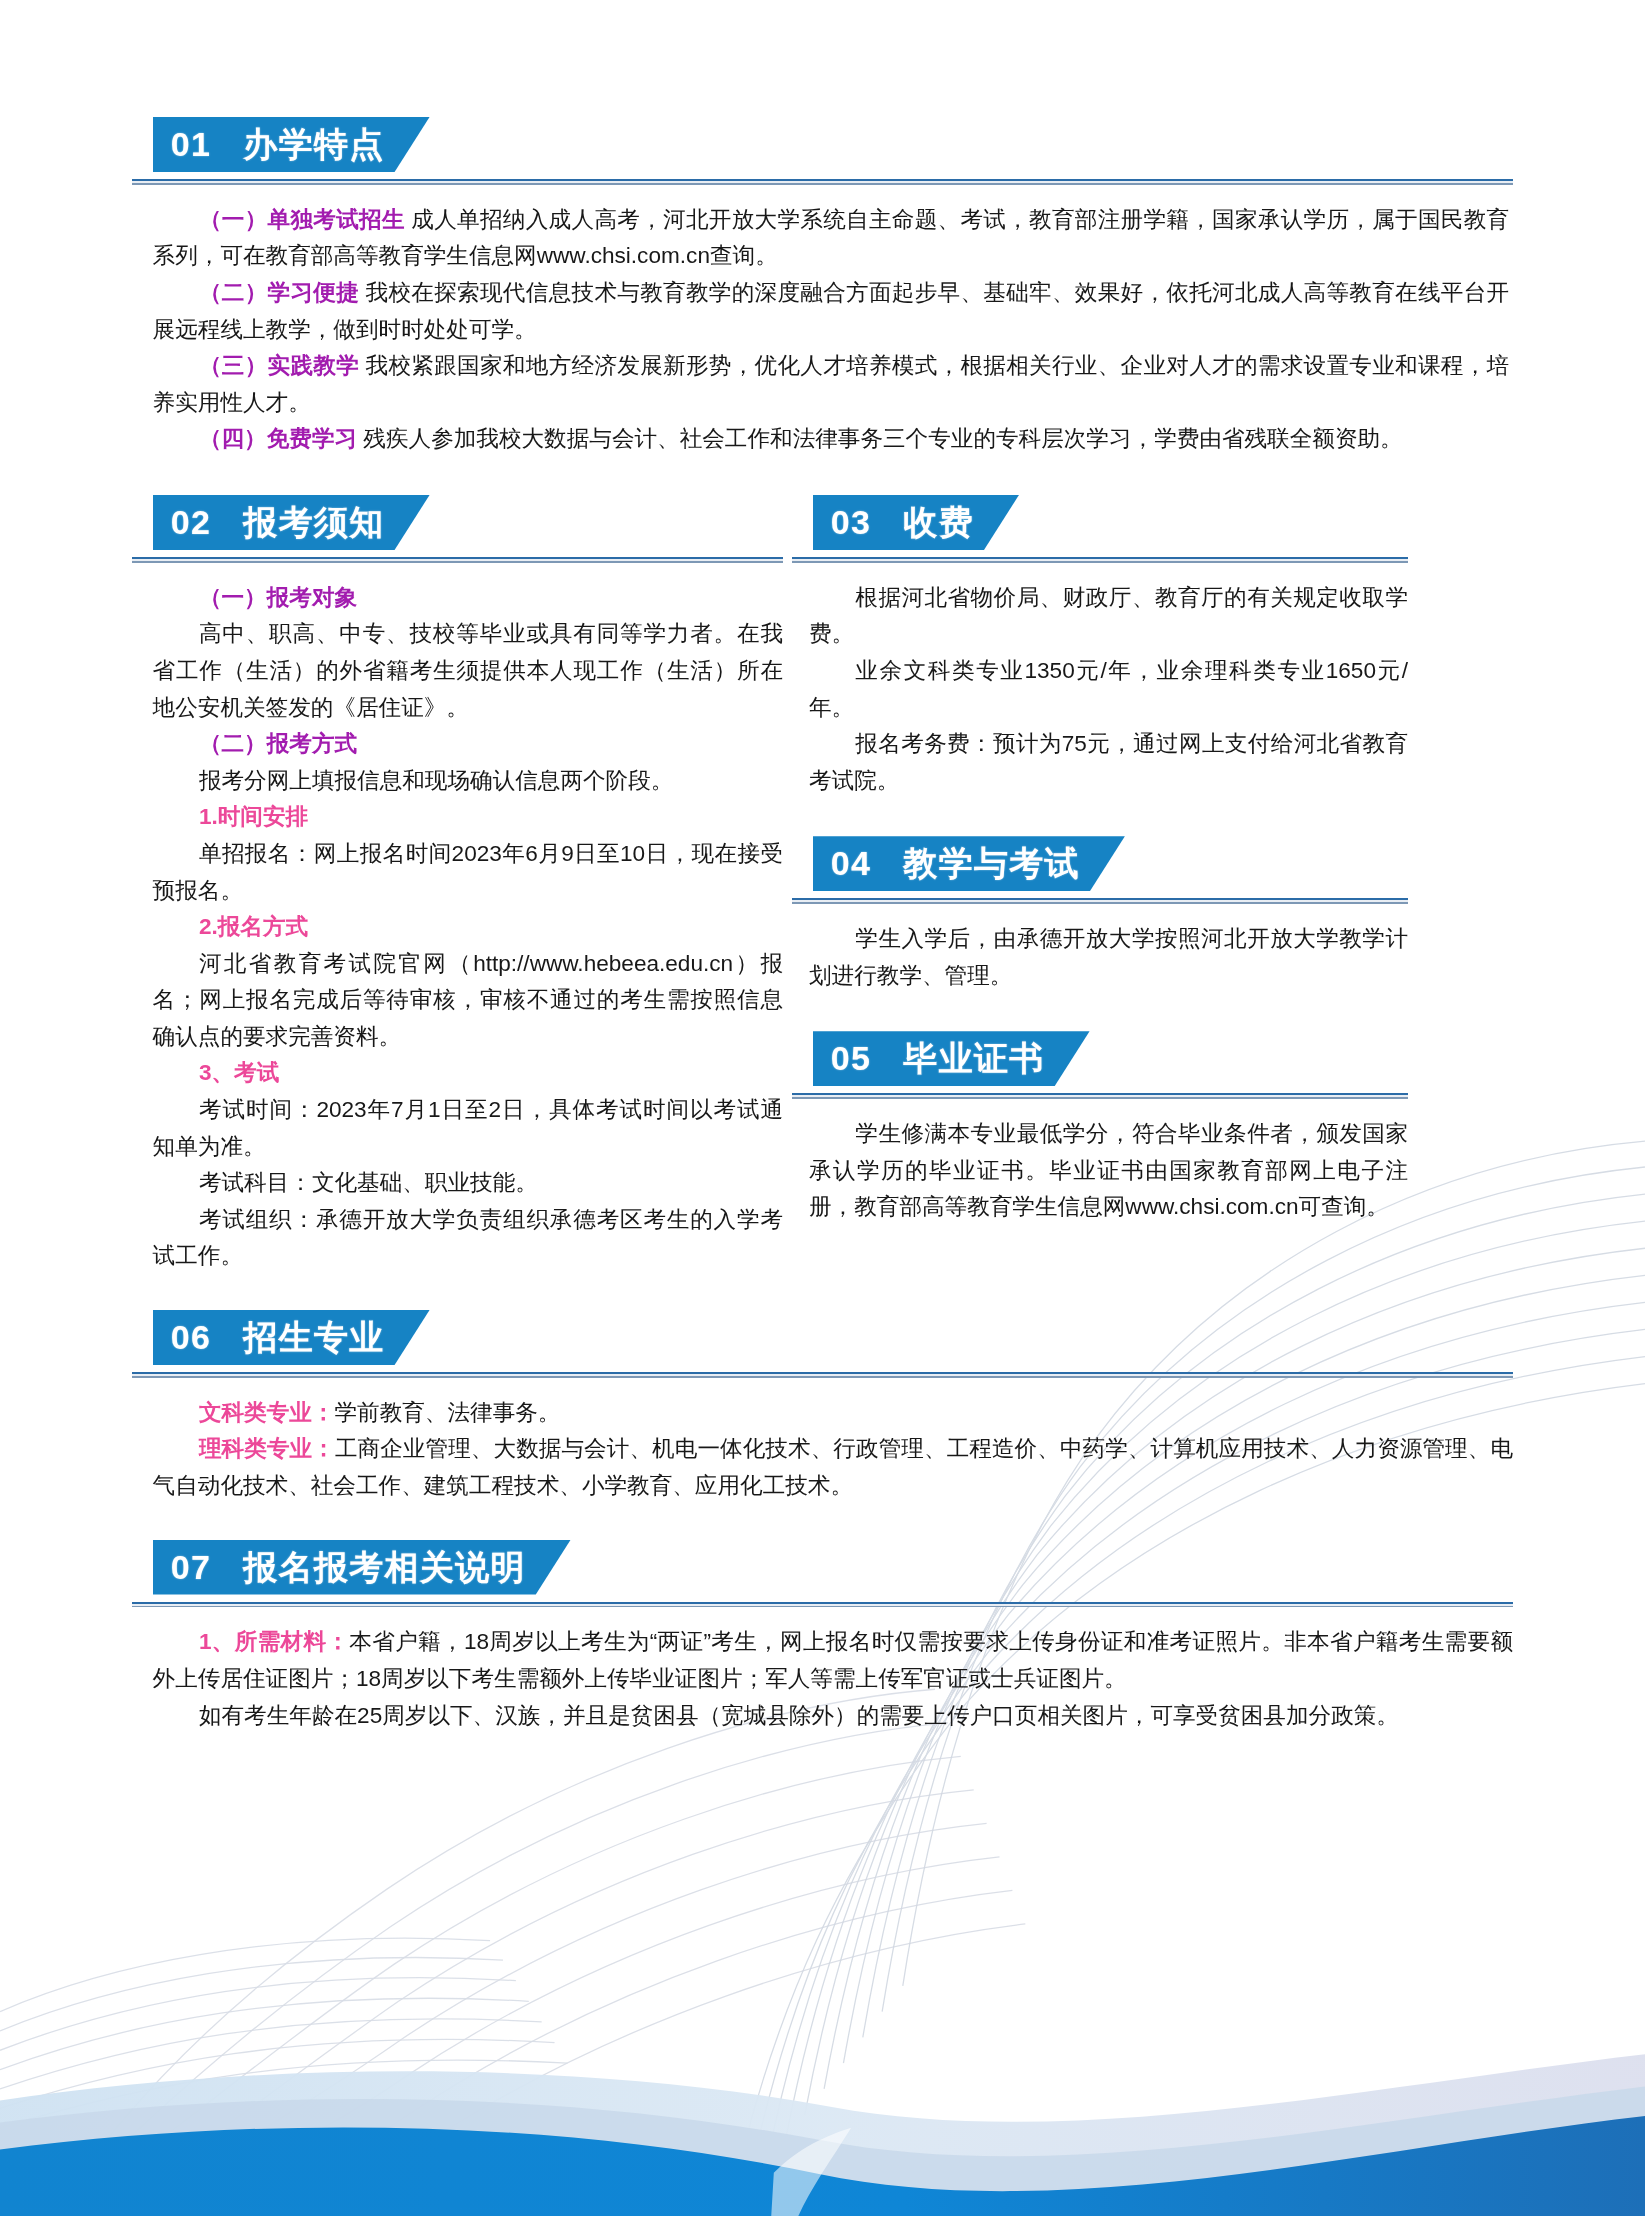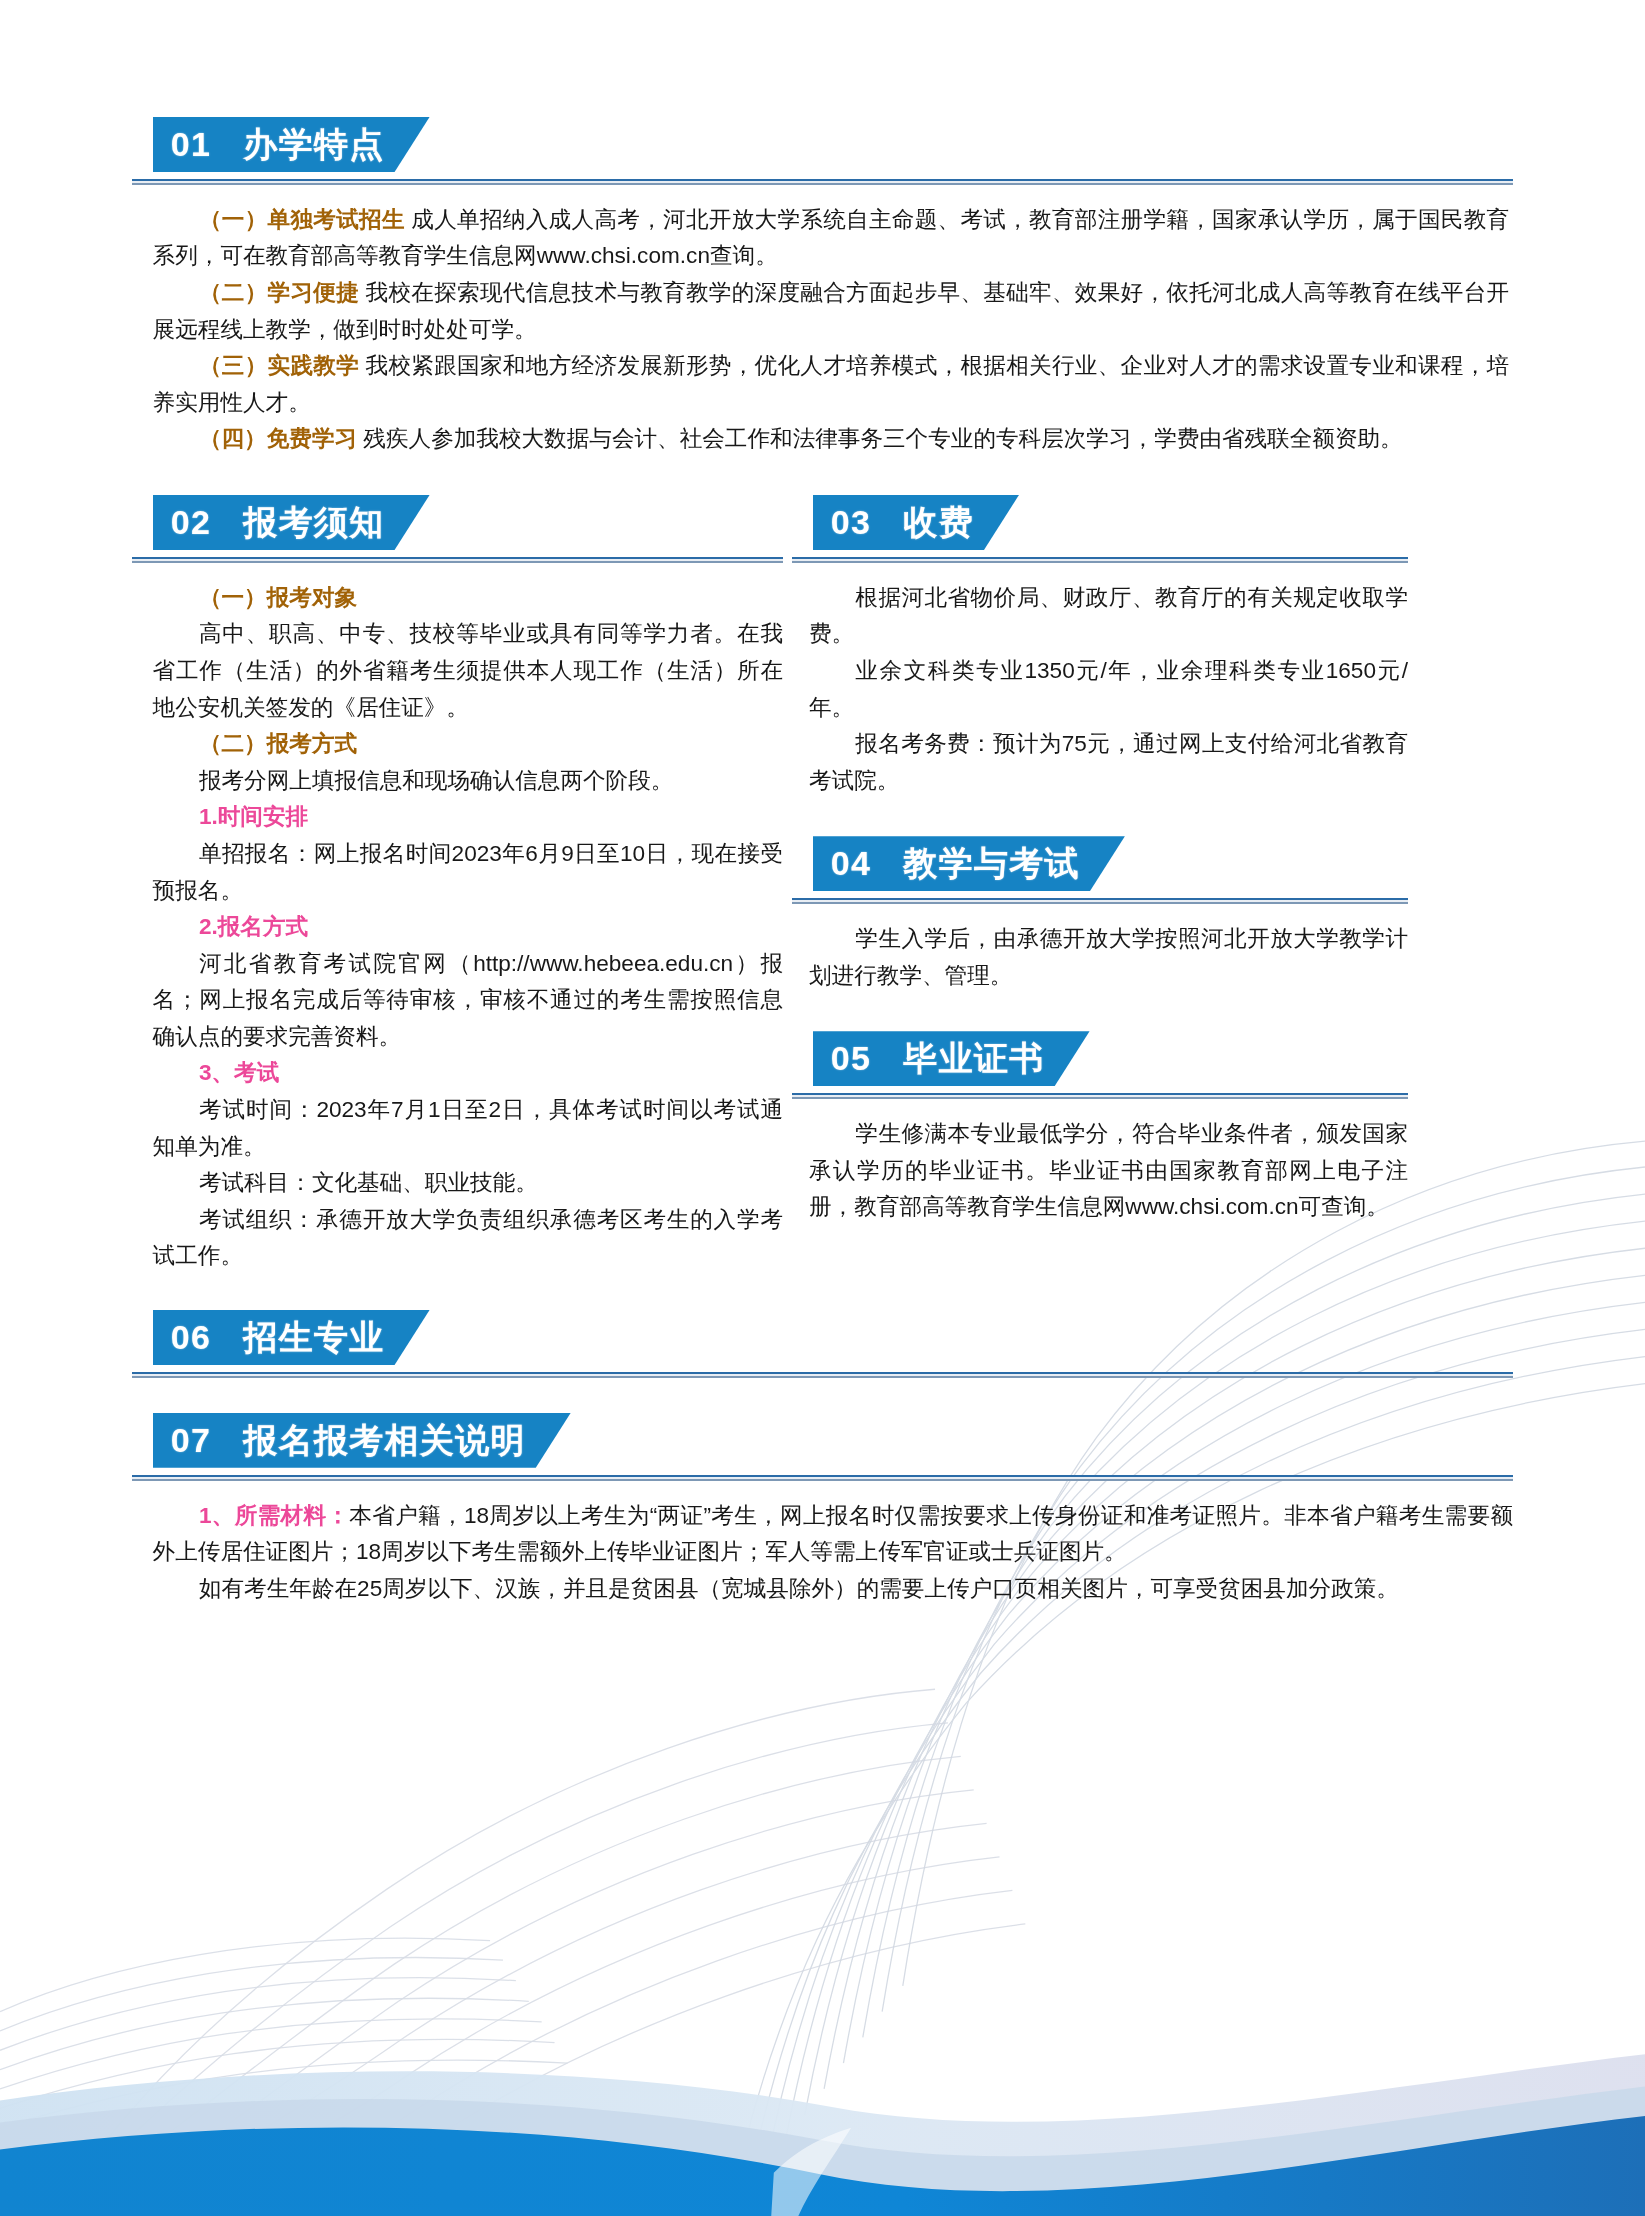--- a/index.html
+++ b/index.html
@@ -78,21 +78,21 @@
   .p {
     font-size: 22.6px;
     line-height: 1.62;
     color: #181818;
     margin: 0;
     text-align: justify;
     text-justify: inter-ideograph;
   }
   .p.indent { text-indent: 2.05em; }
   .blue-lbl {
-    color: #a16207;
+    color: #a21caf;
     font-weight: bold;
     margin-top: 20px;
   }
   .bold-lbl { font-weight: bold; color: #ec4899; }
   .sec-body { margin-top: 17px; }
 
   .two-col {
     display: flex;
     gap: 45px;
     align-items: flex-start;
@@ -284,20 +284,24 @@
       <div class="sec-head-row">
         <div class="sec-accent"></div>
         <div class="sec-banner">
           <span>06</span>
           <span>&nbsp;</span>
           <span>招生专业</span>
         </div>
       </div>
       <div class="sec-rule"></div>
     </div>
+    <div class="sec-body" style="padding-left: 20.6px;">
+      <p class="p indent"><span class="bold-lbl">文科类专业：</span><span>学前教育、法律事务。</span></p>
+      <p class="p indent"><span class="bold-lbl">理科类专业：</span><span>工商企业管理、大数据与会计、机电一体化技术、行政管理、工程造价、中药学、计算机应用技术、人力资源管理、电气自动化技术、社会工作、建筑工程技术、小学教育、应用化工技术。</span></p>
+    </div>
 
     <div class="sec-head" style="margin-top: 35px;">
       <div class="sec-head-row">
         <div class="sec-accent"></div>
         <div class="sec-banner">
           <span>07</span>
           <span>&nbsp;</span>
           <span>报名报考相关说明</span>
         </div>
       </div>

